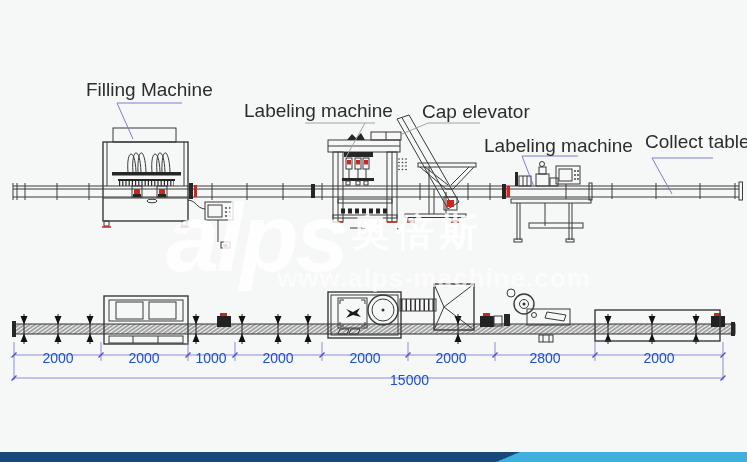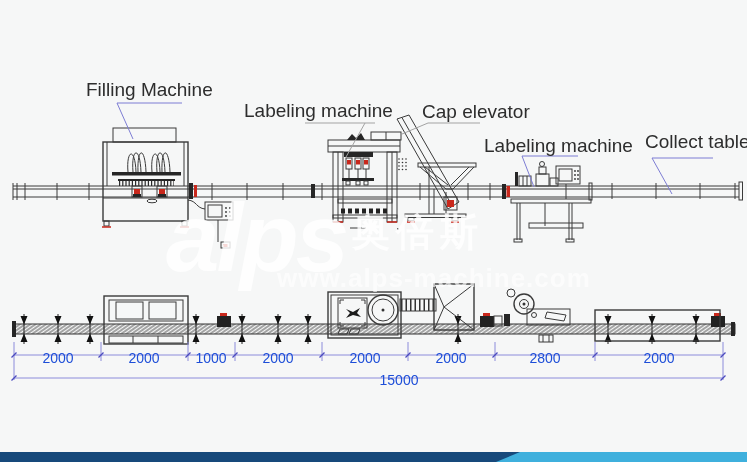--- a/index.html
+++ b/index.html
@@ -304,20 +304,20 @@
   <div class="mlabel" style="left:645px;top:131px;">Collect table</div>
 
   <span class="dim" style="left:28px;">2000</span>
   <span class="dim" style="left:114px;">2000</span>
   <span class="dim" style="left:181px;">1000</span>
   <span class="dim" style="left:248px;">2000</span>
   <span class="dim" style="left:335px;">2000</span>
   <span class="dim" style="left:421px;">2000</span>
   <span class="dim" style="left:515px;">2800</span>
   <span class="dim" style="left:629px;">2000</span>
-  <span class="dim dim-total" style="left:369px;">15000</span>
+  <span class="dim dim-total" style="left:369px;text-align:right;">15000</span>
 
   <div class="bar">
     <div class="bar-light"></div>
     <div class="bar-dark"></div>
   </div>
 
 </div>
 
 </body></html>

